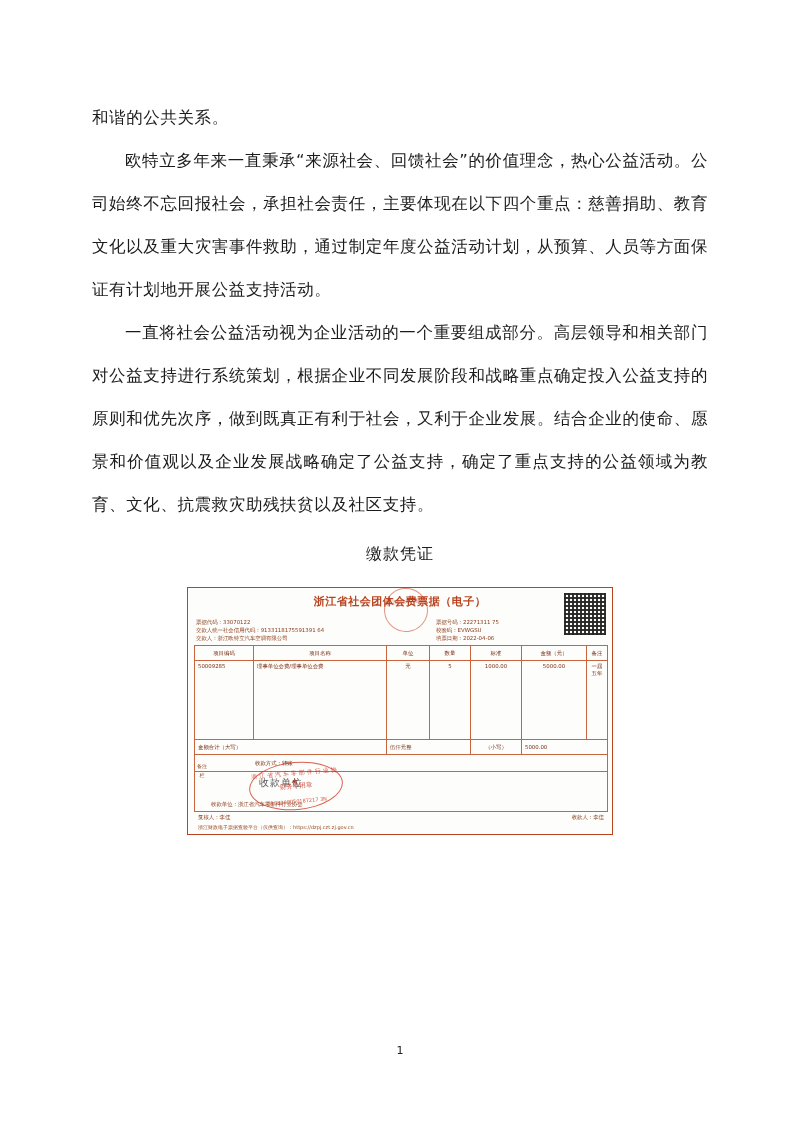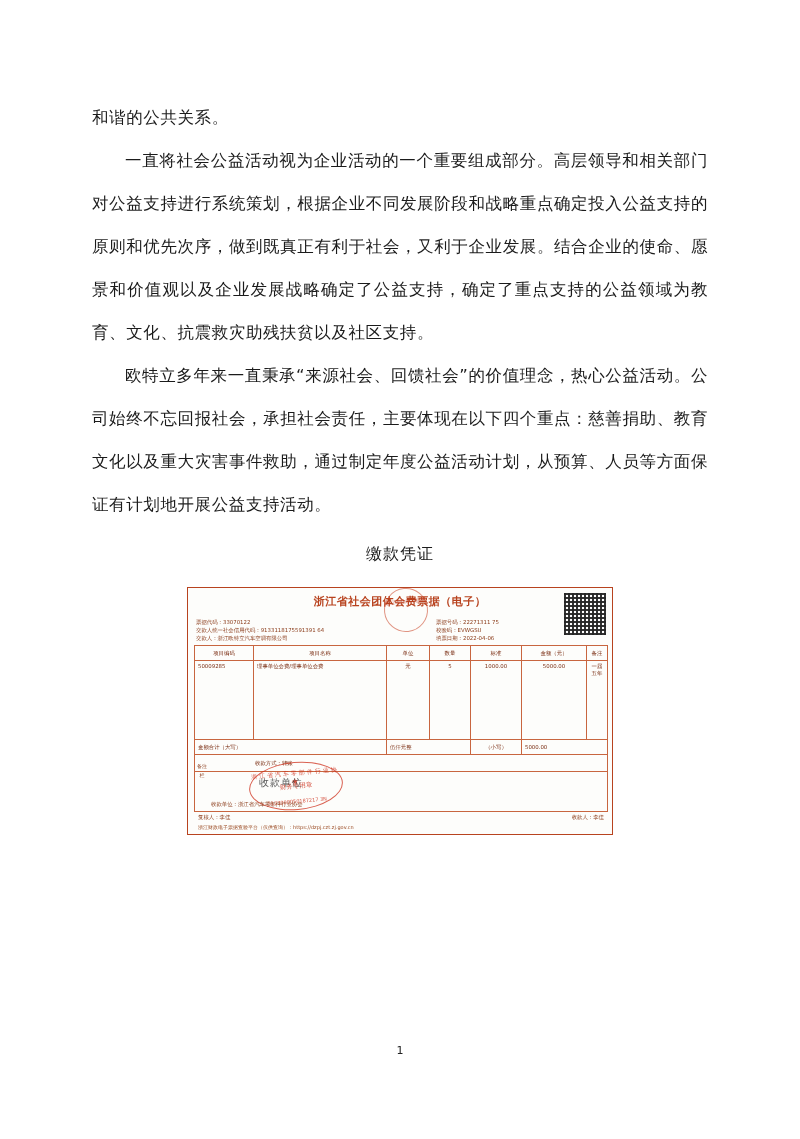--- a/index.html
+++ b/index.html
@@ -232,22 +232,22 @@
     color: #222;
   }
 </style>
 </head>
 <body>
 
 <div class="page">
   <div class="page-inner">
 
     <p class="para">和谐的公共关系。</p>
+    <p class="para indent">欧特立多年来一直秉承“来源社会、回馈社会”的价值理念，热心公益活动。公司始终不忘回报社会，承担社会责任，主要体现在以下四个重点：慈善捐助、教育文化以及重大灾害事件救助，通过制定年度公益活动计划，从预算、人员等方面保证有计划地开展公益支持活动。</p>
     <p class="para indent">一直将社会公益活动视为企业活动的一个重要组成部分。高层领导和相关部门对公益支持进行系统策划，根据企业不同发展阶段和战略重点确定投入公益支持的原则和优先次序，做到既真正有利于社会，又利于企业发展。结合企业的使命、愿景和价值观以及企业发展战略确定了公益支持，确定了重点支持的公益领域为教育、文化、抗震救灾助残扶贫以及社区支持。</p>
-    <p class="para indent">欧特立多年来一直秉承“来源社会、回馈社会”的价值理念，热心公益活动。公司始终不忘回报社会，承担社会责任，主要体现在以下四个重点：慈善捐助、教育文化以及重大灾害事件救助，通过制定年度公益活动计划，从预算、人员等方面保证有计划地开展公益支持活动。</p>
 
     <div class="voucher-title">缴款凭证</div>
 
     <div class="receipt-wrap">
       <div class="receipt">
 
         <div class="receipt-head">
           <div class="receipt-title">浙江省社会团体会费票据（电子）</div>
           <div class="red-stamp-top">浙江省财政厅监制</div>
           <div class="qr"></div>

